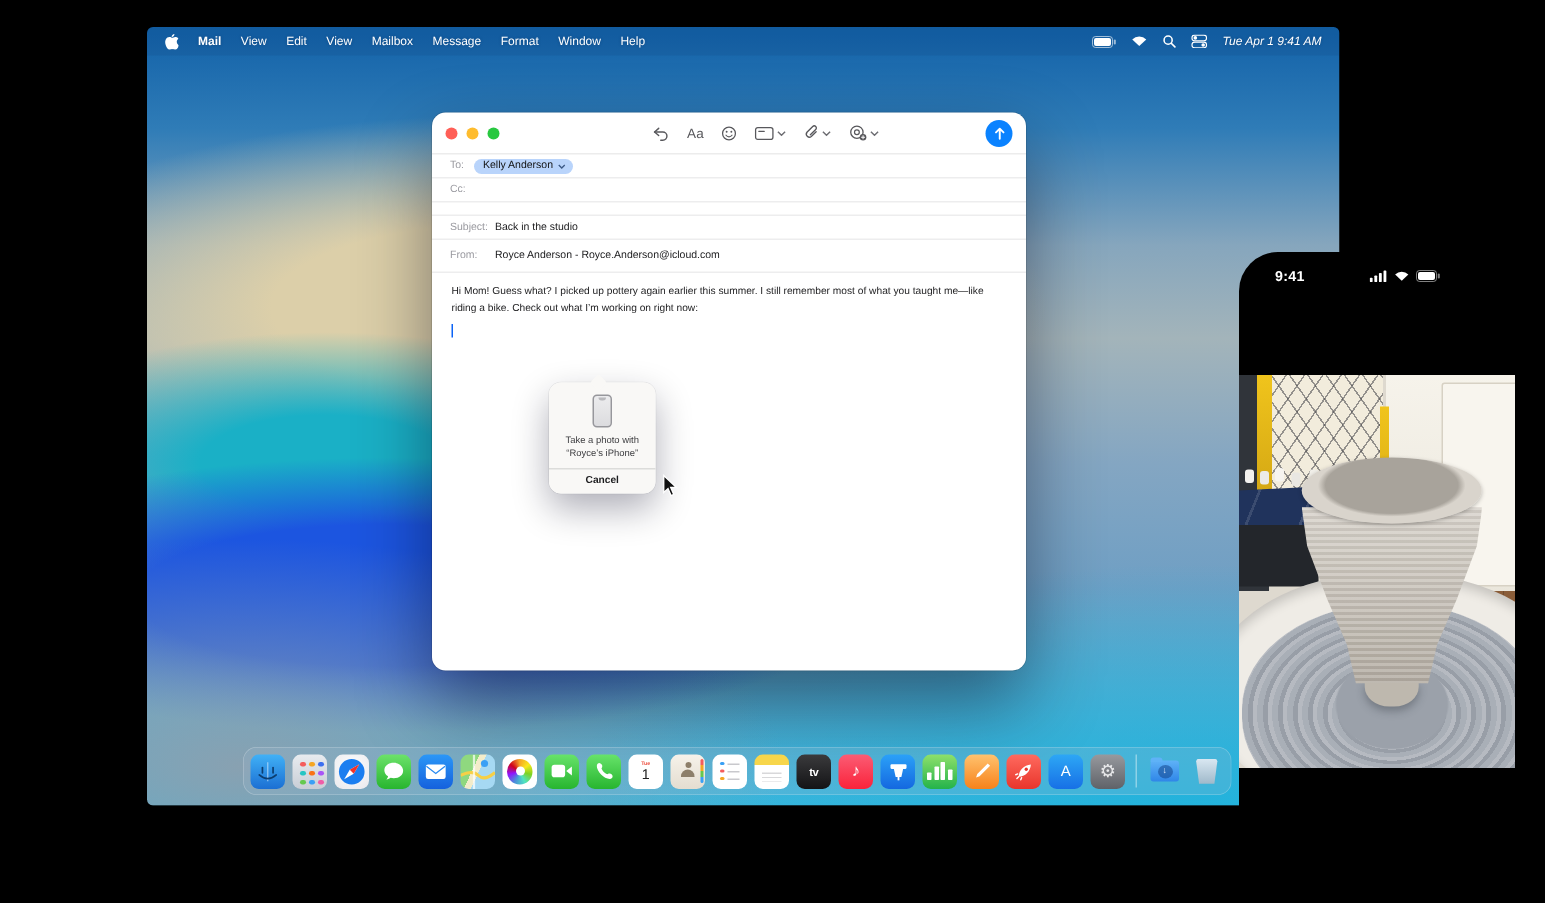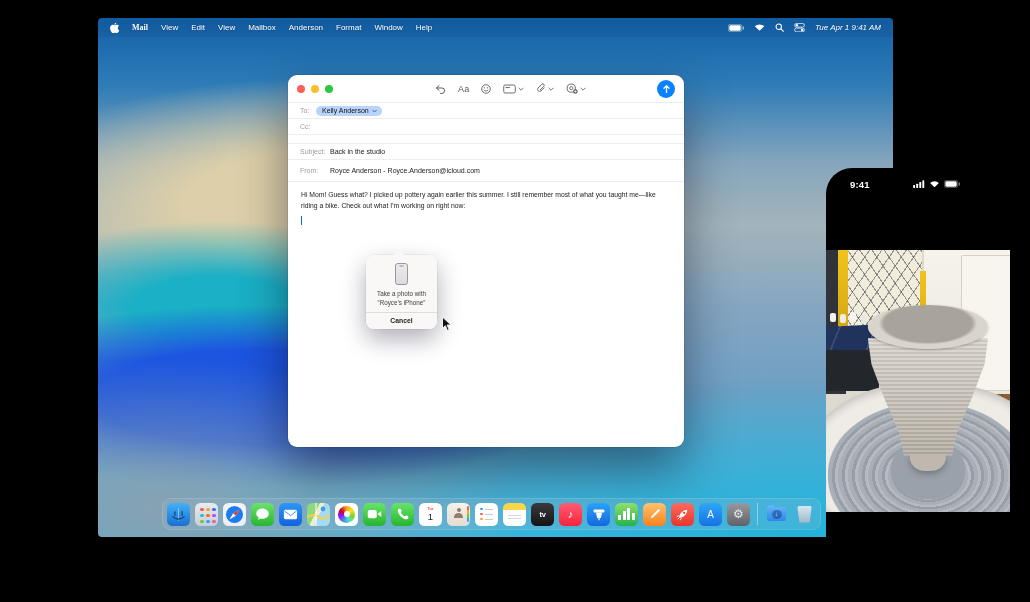--- a/index.html
+++ b/index.html
@@ -26,21 +26,21 @@
   }
 
   
   .menubar {
     position:absolute; left:0; top:0; right:0; height:19px;
     display:flex; align-items:center; padding:0 12px;
     font-size:8px; color:#fff; background:rgba(10,40,90,.10);
   }
   .menubar .apple { width:10px; height:12px; margin-right:12px; flex:none; display:flex; align-items:center; }
   .menu-item { margin-right:13px; white-space:nowrap; text-shadow:0 0 2px rgba(0,30,70,.35); }
-  .menu-item.app { font-weight:700;font-family:Liberation Serif, serif; }
+  .menu-item.app { font-weight:700; }
   .mb-right { margin-left:auto; display:flex; align-items:center; gap:10px; }
   .mb-right svg { display:block; }
   .clock { font-size:8px; white-space:nowrap; text-shadow:0 0 2px rgba(0,30,70,.35);font-style:italic; }
 
   
   .compose {
     position:absolute; left:190px; top:57px; width:396px; height:372px;
     background:#fff; border-radius:9px;
     box-shadow:0 22px 50px rgba(0,0,20,.45), 0 0 0 .5px rgba(0,0,0,.15);
     display:flex; flex-direction:column; overflow:hidden;
@@ -241,21 +241,21 @@
     <span class="apple">
       <svg width="9" height="11" viewBox="0 0 20 24">
           <path fill="#fff" d="M13.9 1.2c.1 1.1-.3 2.2-1 3-.7.9-1.9 1.6-3 1.5-.1-1.1.4-2.2 1.1-2.9.7-.8 2-1.5 2.9-1.6zM17.4 12.9c0-3.1 2.6-4.6 2.7-4.7-1.5-2.2-3.8-2.5-4.6-2.5-2-.2-3.8 1.2-4.8 1.2S8.2 5.7 6.5 5.8c-2.1 0-4.1 1.2-5.2 3.1-2.2 3.9-.6 9.6 1.6 12.7 1.1 1.5 2.3 3.2 4 3.2 1.6-.1 2.2-1 4.1-1s2.4 1 4.1 1c1.7 0 2.8-1.6 3.9-3.1 1.2-1.8 1.7-3.5 1.8-3.6-.1 0-3.4-1.4-3.4-5.2z"></path>
         </svg>
     </span>
     <span class="menu-item app">Mail</span>
     <span class="menu-item">View</span>
     <span class="menu-item">Edit</span>
     <span class="menu-item">View</span>
     <span class="menu-item">Mailbox</span>
-    <span class="menu-item">Anderson</span>
+    <span class="menu-item">Message</span>
     <span class="menu-item">Format</span>
     <span class="menu-item">Window</span>
     <span class="menu-item">Help</span>
     <span class="mb-right">
       <svg width="16" height="8" viewBox="0 0 24 12">
           <rect x="0.5" y="0.5" width="20" height="11" rx="3" fill="none" stroke="#fff" opacity=".6"></rect>
           <rect x="2" y="2" width="17" height="8" rx="2" fill="#fff"></rect>
           <rect x="21.8" y="3.5" width="2" height="5" rx="1" fill="#fff" opacity=".6"></rect>
         </svg>
       <svg width="11" height="9" viewBox="0 0 16 12">

